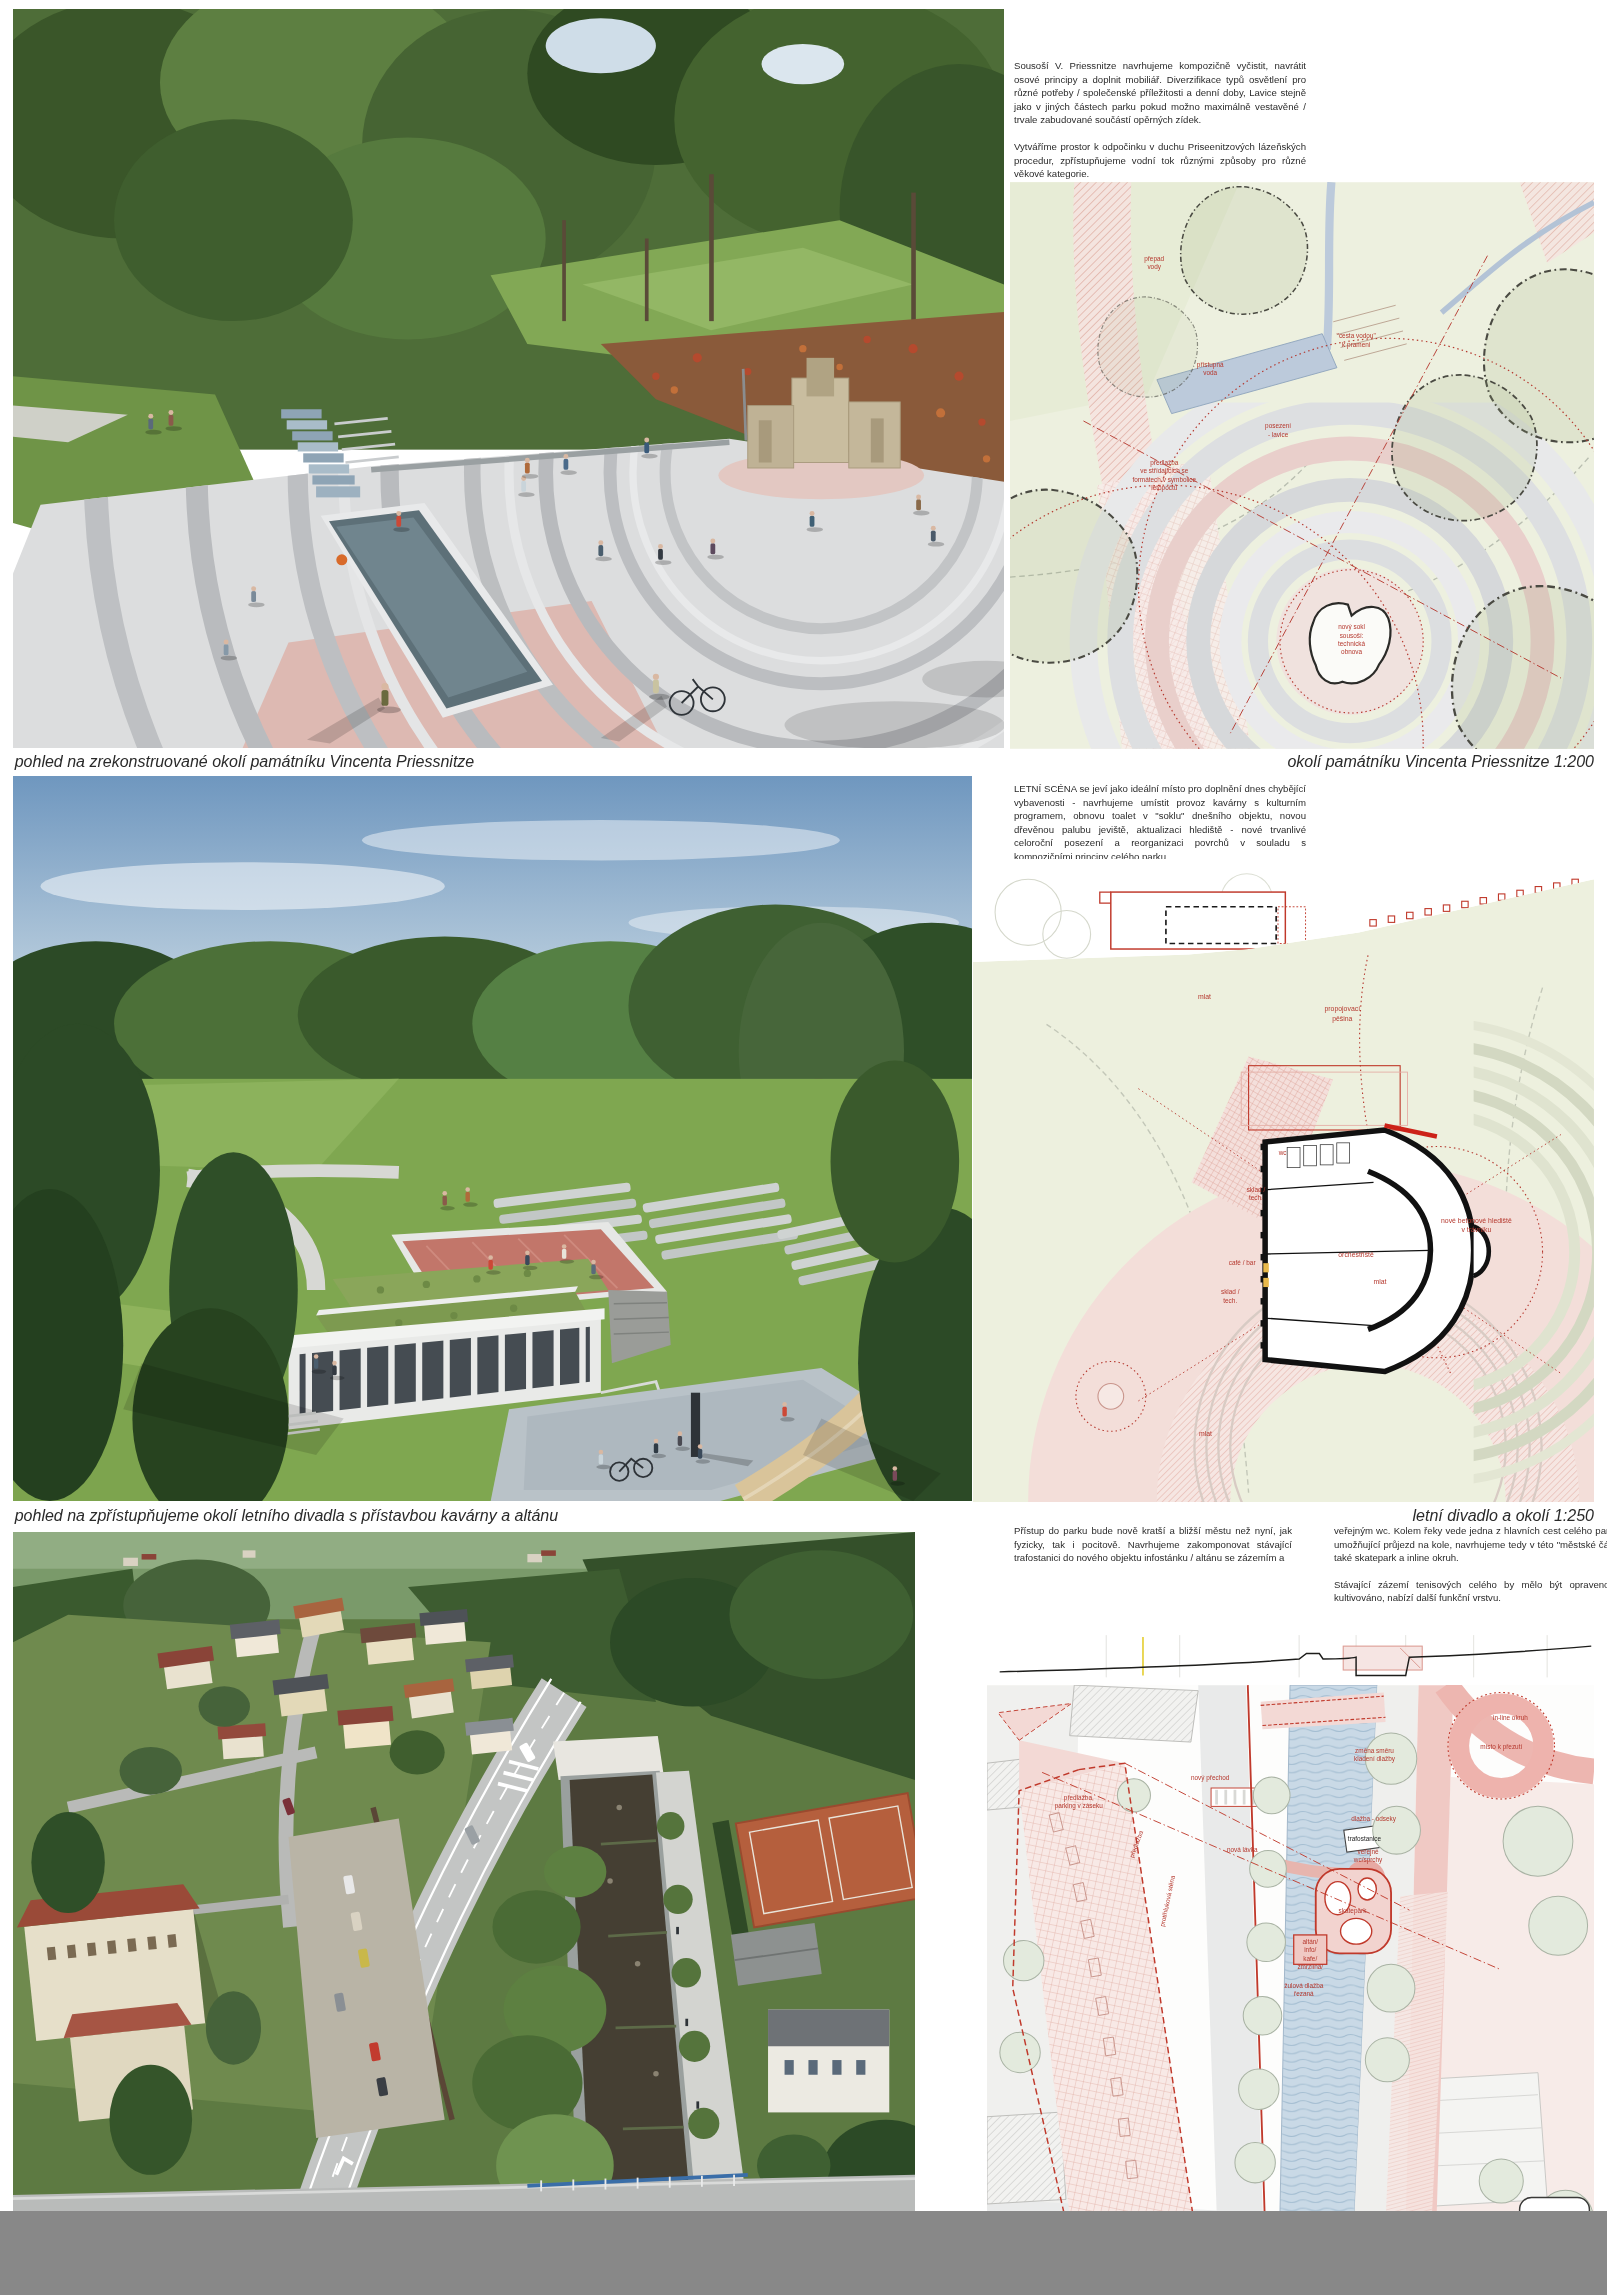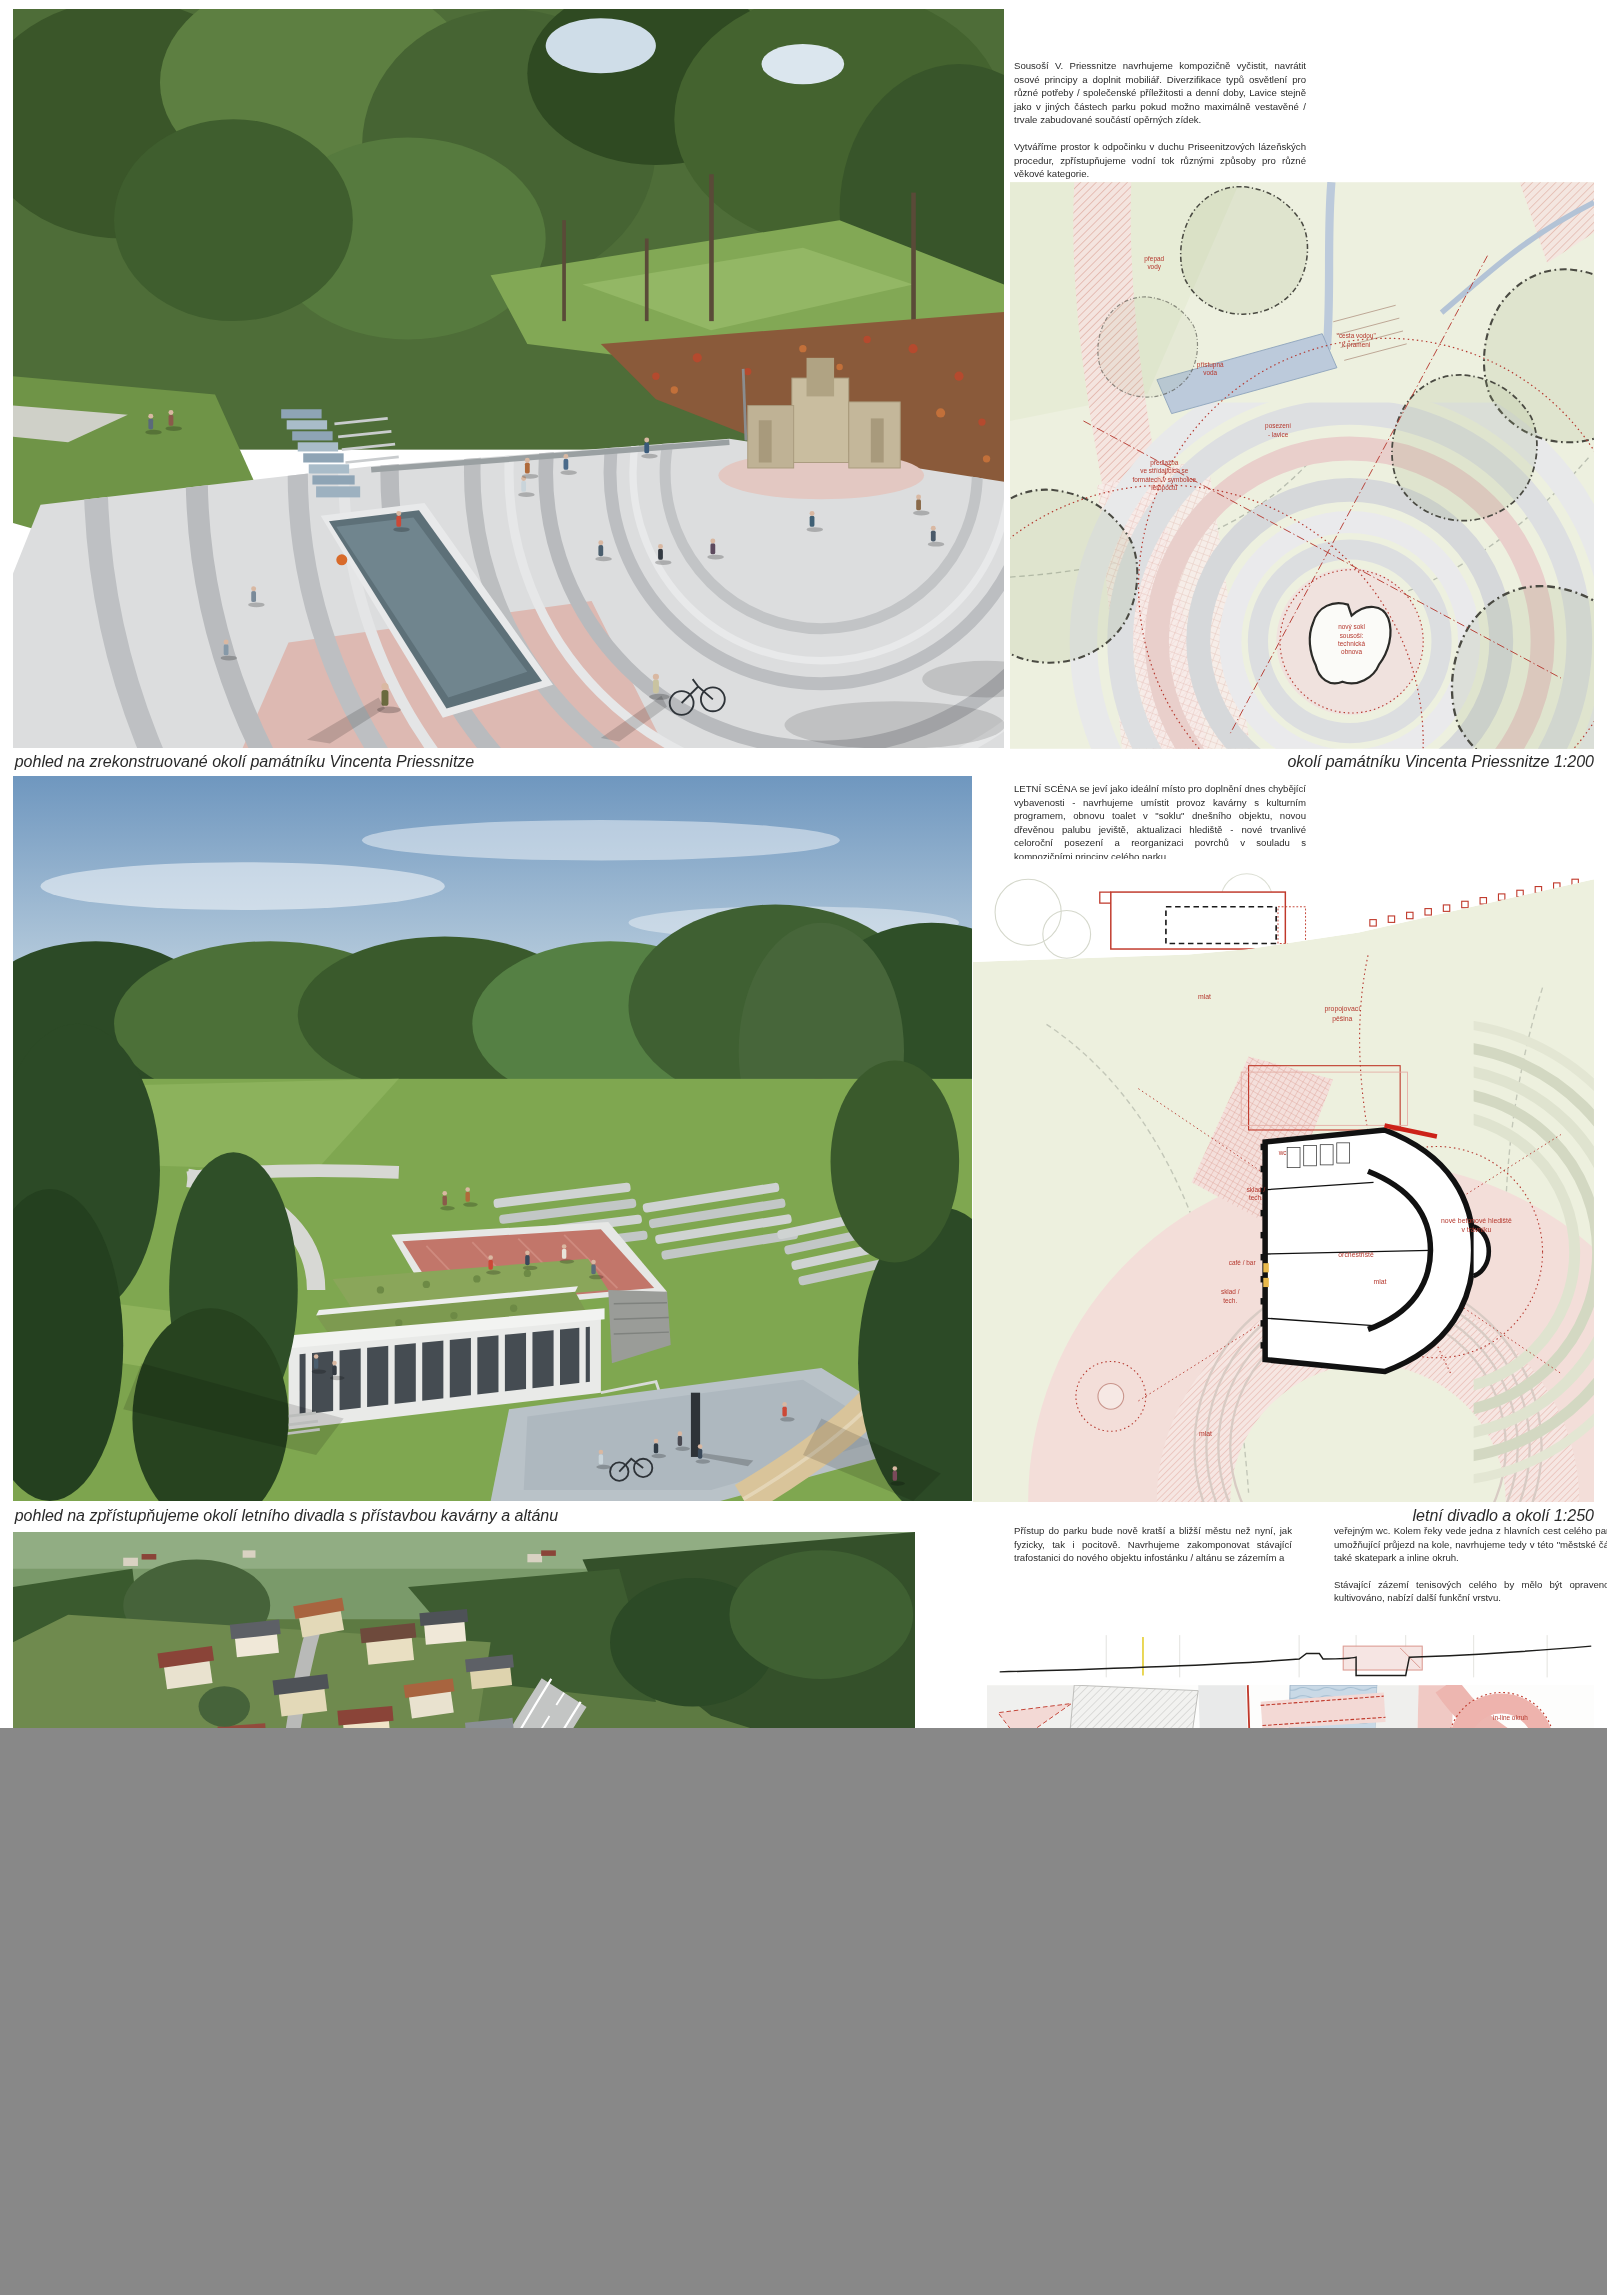--- a/index.html
+++ b/index.html
@@ -1,16 +1,16 @@
 <!DOCTYPE html>
 <html style="font-size:14.7px"><head>
 <meta charset="utf-8">
 <style>
   html,body{margin:0;padding:0;background:#888;}
-  #board{position:relative;width:1607px;height:1728px;background:#ffffff;
+  #board{position:relative;width:1607px;height:2211px;background:#ffffff;
     font-family:"Liberation Sans",sans-serif;color:#222;overflow:hidden;}
   .abs{position:absolute;}
   .photo{display:block;}
   .bodytext{font-size:9.6px;line-height:13.6px;text-align:justify;color:#2b2b2b;}
   .bodytext p{margin:0 0 13px 0;}
   .caption{font-size:16px;font-style:italic;color:#2a2a2a;white-space:nowrap;}
   .caption.right{text-align:right;}
   .footer-rule{border-top:1.1px solid #3a3a3a;height:0;}
   .footer-text{font-size:11.5px;font-weight:normal;color:#111;}
   svg text{font-family:"Liberation Sans",sans-serif;}

